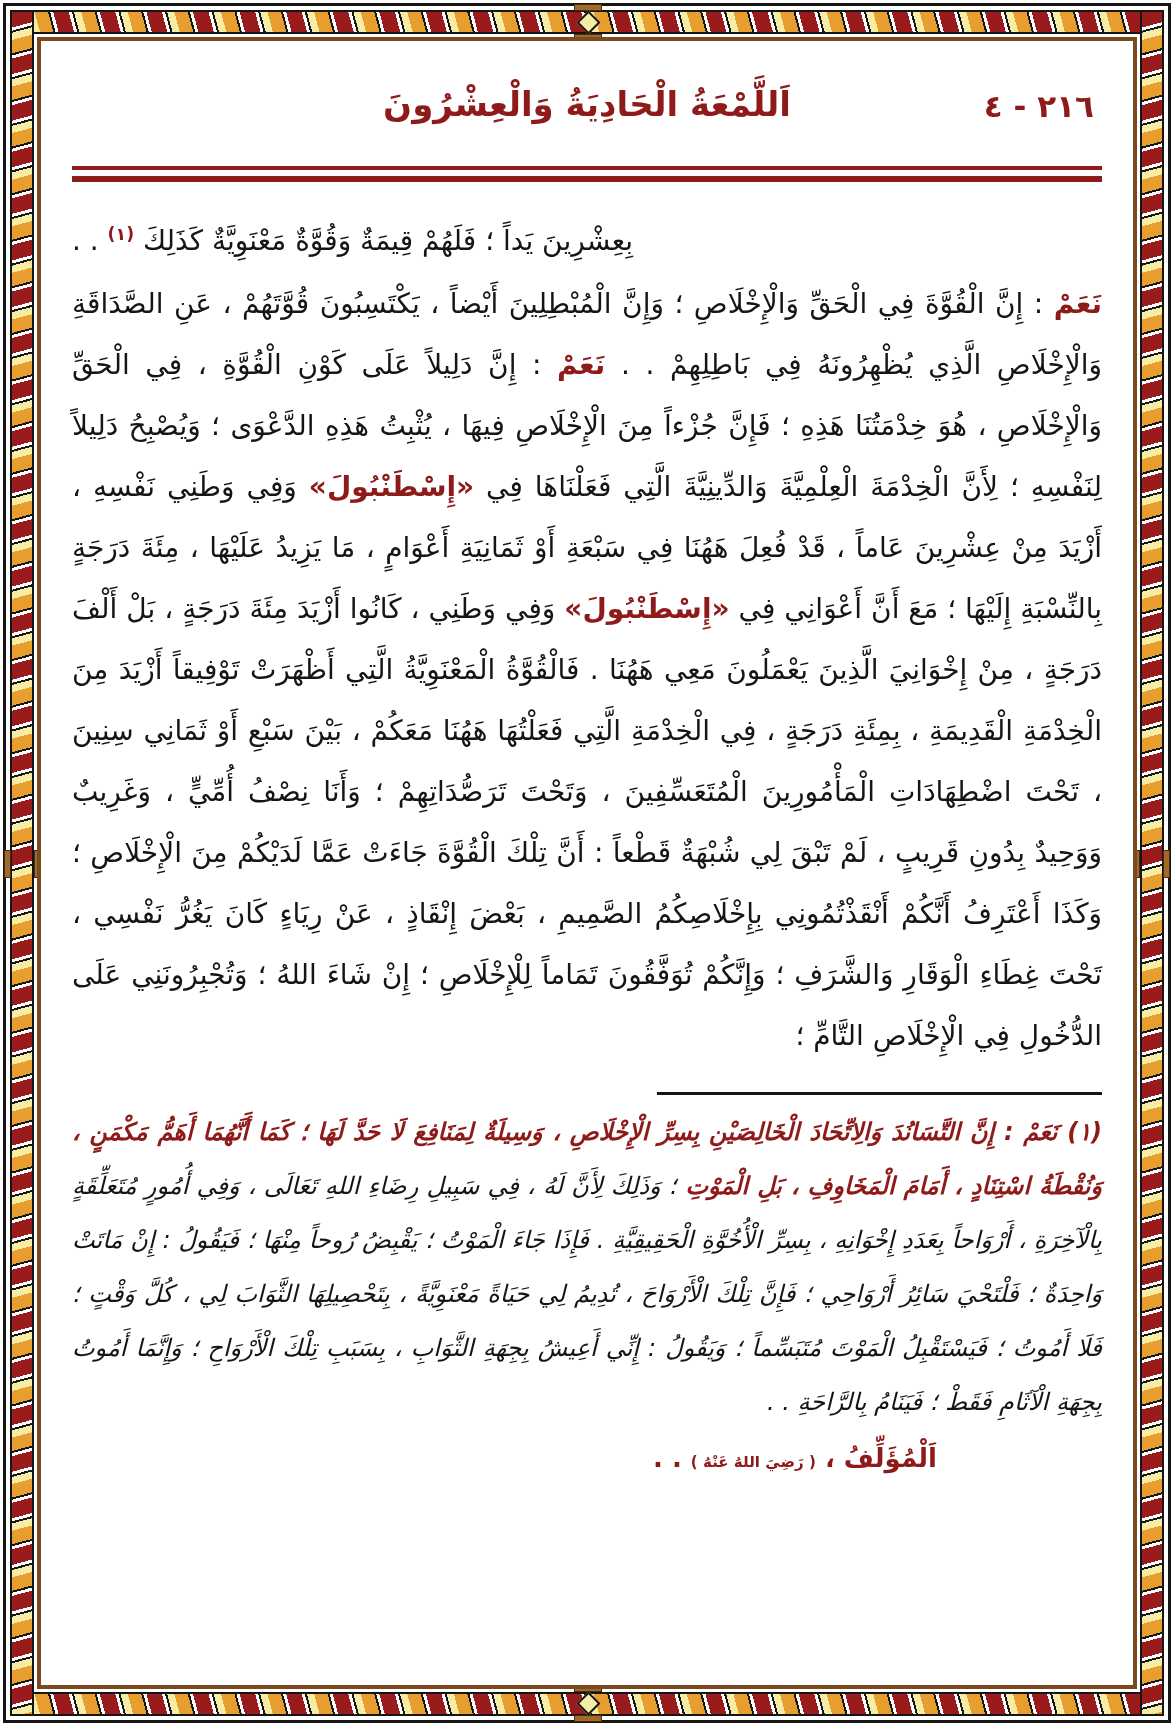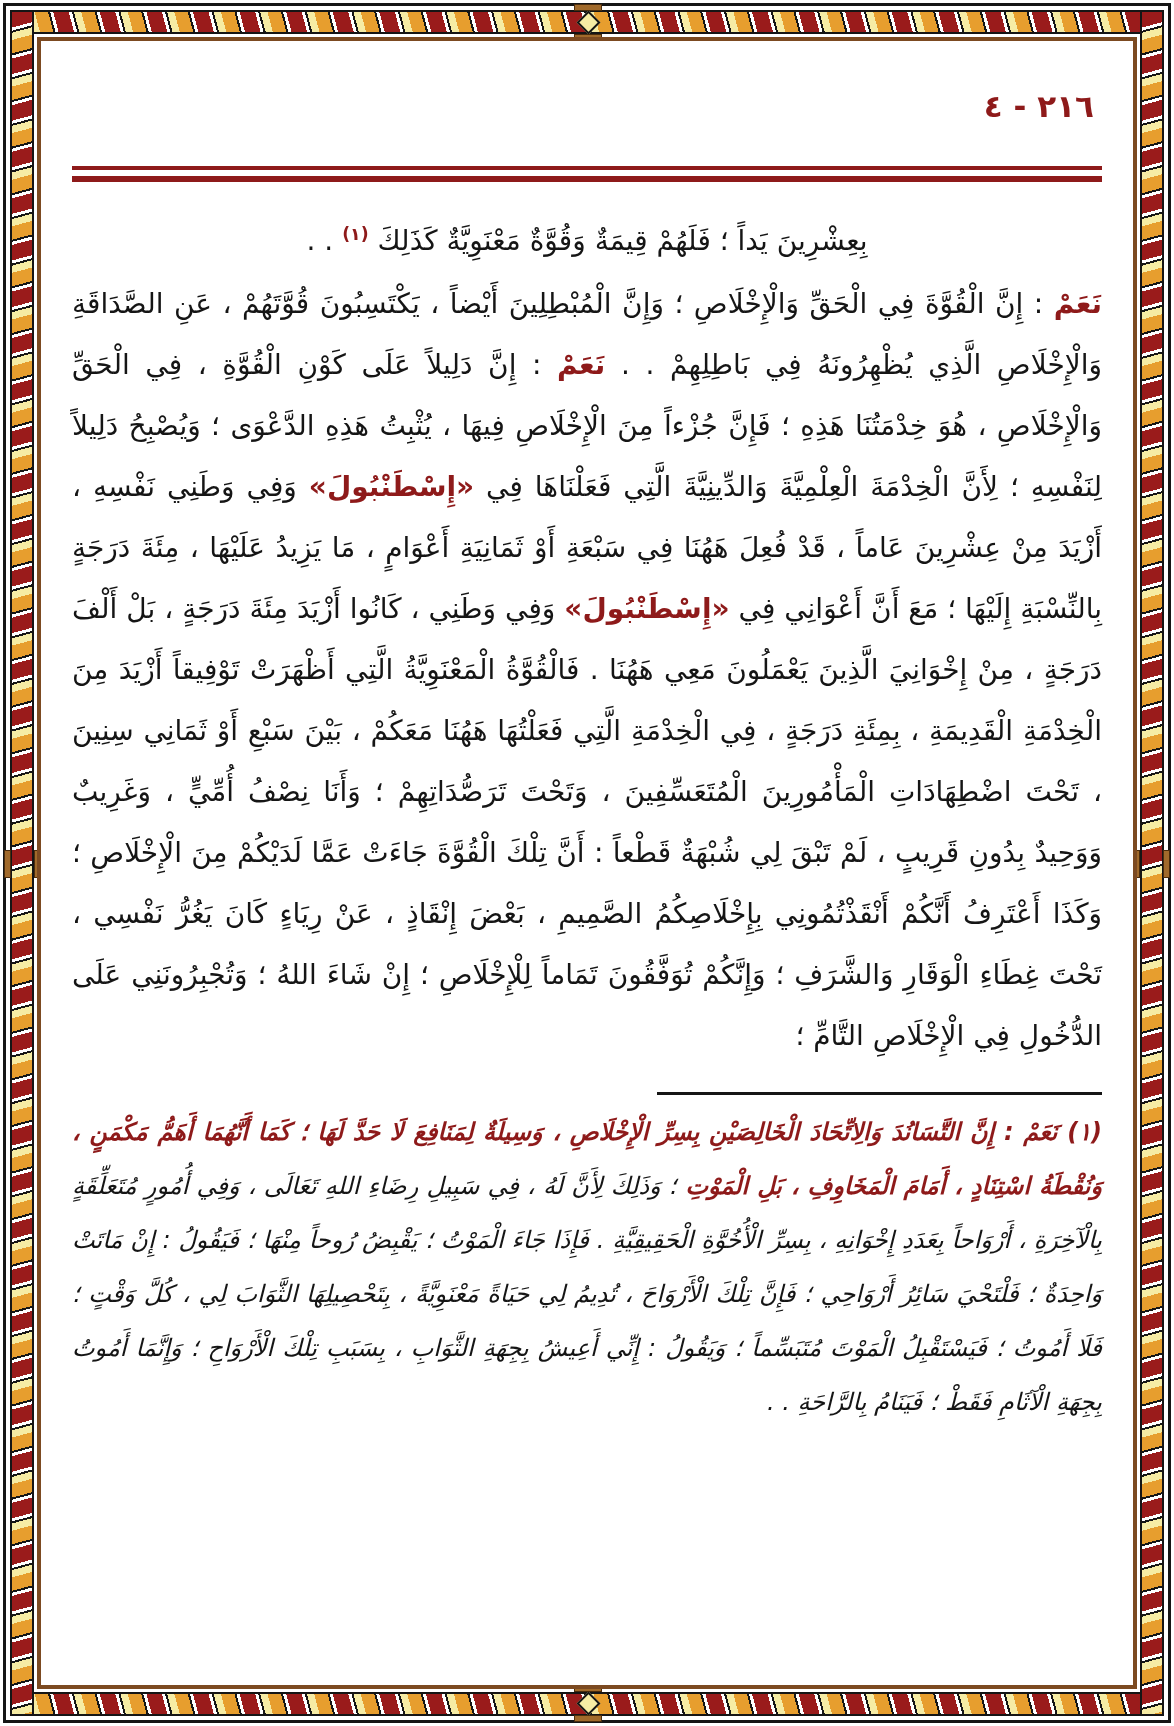--- a/index.html
+++ b/index.html
@@ -32,21 +32,21 @@
   .diamond.top{top:14px;} .diamond.bottom{bottom:14px;}
 
   
   .content{position:absolute;top:52px;left:72px;right:72px;bottom:42px;direction:rtl;}
   .header{position:relative;height:82px;margin-top:18px;}
   .page-number{position:absolute;right:8px;top:18px;color:#8E1A1A;font-weight:bold;font-size:31px;}
   .page-title{text-align:center;color:#8E1A1A;font-weight:bold;font-size:34px;padding-top:14px;}
   .double-rule{height:6px;border-top:4px solid #8E1A1A;border-bottom:6px solid #8E1A1A;margin-top:14px;}
 
   .body-text{color:#151515;font-size:28px;line-height:61px;}
-  .para1{margin-top:22px;text-align:center;}
+  .para1{margin-top:22px;text-align:left;}
   .para2{margin-top:2px;text-align:right;}
   .para3{margin-top:2px;text-align:justify;}
 
   .run.black{color:#151515;}
   .run.red-bold{color:#8E1A1A;font-weight:bold;}
   .run.red-sup{color:#8E1A1A;font-weight:bold;vertical-align:super;font-size:0.62em;}
   .run.red-seal{color:#8E1A1A;font-weight:bold;font-size:0.58em;}
 
   .footnote-sep{width:445px;border-top:3px solid #151515;margin-top:26px;}
   .footnote{margin-top:10px;font-size:24px;line-height:54px;text-align:justify;color:#151515;font-style:italic;}
@@ -71,24 +71,26 @@
   <div class="tab v l-out"></div>
   <div class="tab v l-in"></div>
   <div class="tab v r-out"></div>
   <div class="tab v r-in"></div>
   <div class="frame-inner"></div>
 
   <div class="content">
 
     <div class="header">
       <div class="page-number">٢١٦ - ٤</div>
+      <div class="page-title">اَللَّمْعَةُ الْحَادِيَةُ وَالْعِشْرُونَ</div>
     </div>
 
     <div class="double-rule"></div>
 
     <div class="body-text para1"><span class="run black">بِعِشْرِينَ يَداً ؛ فَلَهُمْ قِيمَةٌ وَقُوَّةٌ مَعْنَوِيَّةٌ كَذَلِكَ </span><span class="run red-sup">(١)</span><span class="run black"> . .</span></div>
     <div class="body-text para3"><span class="run red-bold">نَعَمْ</span><span class="run black"> : إِنَّ الْقُوَّةَ فِي الْحَقِّ وَالْإِخْلَاصِ ؛ وَإِنَّ الْمُبْطِلِينَ أَيْضاً ، يَكْتَسِبُونَ قُوَّتَهُمْ ، عَنِ الصَّدَاقَةِ وَالْإِخْلَاصِ الَّذِي يُظْهِرُونَهُ فِي بَاطِلِهِمْ . . </span><span class="run red-bold">نَعَمْ</span><span class="run black"> : إِنَّ دَلِيلاً عَلَى كَوْنِ الْقُوَّةِ ، فِي الْحَقِّ وَالْإِخْلَاصِ ، هُوَ خِدْمَتُنَا هَذِهِ ؛ فَإِنَّ جُزْءاً مِنَ الْإِخْلَاصِ فِيهَا ، يُثْبِتُ هَذِهِ الدَّعْوَى ؛ وَيُصْبِحُ دَلِيلاً لِنَفْسِهِ ؛ لِأَنَّ الْخِدْمَةَ الْعِلْمِيَّةَ وَالدِّينِيَّةَ الَّتِي فَعَلْنَاهَا فِي </span><span class="run red-bold">«إِسْطَنْبُولَ»</span><span class="run black"> وَفِي وَطَنِي نَفْسِهِ ، أَزْيَدَ مِنْ عِشْرِينَ عَاماً ، قَدْ فُعِلَ هَهُنَا فِي سَبْعَةِ أَوْ ثَمَانِيَةِ أَعْوَامٍ ، مَا يَزِيدُ عَلَيْهَا ، مِئَةَ دَرَجَةٍ بِالنِّسْبَةِ إِلَيْهَا ؛ مَعَ أَنَّ أَعْوَانِي فِي </span><span class="run red-bold">«إِسْطَنْبُولَ»</span><span class="run black"> وَفِي وَطَنِي ، كَانُوا أَزْيَدَ مِئَةَ دَرَجَةٍ ، بَلْ أَلْفَ دَرَجَةٍ ، مِنْ إِخْوَانِيَ الَّذِينَ يَعْمَلُونَ مَعِي هَهُنَا . فَالْقُوَّةُ الْمَعْنَوِيَّةُ الَّتِي أَظْهَرَتْ تَوْفِيقاً أَزْيَدَ مِنَ الْخِدْمَةِ الْقَدِيمَةِ ، بِمِئَةِ دَرَجَةٍ ، فِي الْخِدْمَةِ الَّتِي فَعَلْتُهَا هَهُنَا مَعَكُمْ ، بَيْنَ سَبْعِ أَوْ ثَمَانِي سِنِينَ ، تَحْتَ اضْطِهَادَاتِ الْمَأْمُورِينَ الْمُتَعَسِّفِينَ ، وَتَحْتَ تَرَصُّدَاتِهِمْ ؛ وَأَنَا نِصْفُ أُمِّيٍّ ، وَغَرِيبٌ وَوَحِيدٌ بِدُونِ قَرِيبٍ ، لَمْ تَبْقَ لِي شُبْهَةٌ قَطْعاً : أَنَّ تِلْكَ الْقُوَّةَ جَاءَتْ عَمَّا لَدَيْكُمْ مِنَ الْإِخْلَاصِ ؛ وَكَذَا أَعْتَرِفُ أَنَّكُمْ أَنْقَذْتُمُونِي بِإِخْلَاصِكُمُ الصَّمِيمِ ، بَعْضَ إِنْقَاذٍ ، عَنْ رِيَاءٍ كَانَ يَغُرُّ نَفْسِي ، تَحْتَ غِطَاءِ الْوَقَارِ وَالشَّرَفِ ؛ وَإِنَّكُمْ تُوَفَّقُونَ تَمَاماً لِلْإِخْلَاصِ ؛ إِنْ شَاءَ اللهُ ؛ وَتُجْبِرُونَنِي عَلَى الدُّخُولِ فِي الْإِخْلَاصِ التَّامِّ ؛</span></div>
 
     <div class="footnote-sep"></div>
     <div class="footnote"><span class="run red-bold">(١) نَعَمْ : إِنَّ التَّسَانُدَ وَالِاتِّحَادَ الْخَالِصَيْنِ بِسِرِّ الْإِخْلَاصِ ، وَسِيلَةٌ لِمَنَافِعَ لَا حَدَّ لَهَا ؛ كَمَا أَنَّهُمَا أَهَمُّ مَكْمَنٍ ، وَنُقْطَةُ اسْتِنَادٍ ، أَمَامَ الْمَخَاوِفِ ، بَلِ الْمَوْتِ </span><span class="run black">؛ وَذَلِكَ لِأَنَّ لَهُ ، فِي سَبِيلِ رِضَاءِ اللهِ تَعَالَى ، وَفِي أُمُورٍ مُتَعَلِّقَةٍ بِالْآخِرَةِ ، أَرْوَاحاً بِعَدَدِ إِخْوَانِهِ ، بِسِرِّ الْأُخُوَّةِ الْحَقِيقِيَّةِ . فَإِذَا جَاءَ الْمَوْتُ ؛ يَقْبِضُ رُوحاً مِنْهَا ؛ فَيَقُولُ : إِنْ مَاتَتْ وَاحِدَةٌ ؛ فَلْتَحْيَ سَائِرُ أَرْوَاحِي ؛ فَإِنَّ تِلْكَ الْأَرْوَاحَ ، تُدِيمُ لِي حَيَاةً مَعْنَوِيَّةً ، بِتَحْصِيلِهَا الثَّوَابَ لِي ، كُلَّ وَقْتٍ ؛ فَلَا أَمُوتُ ؛ فَيَسْتَقْبِلُ الْمَوْتَ مُتَبَسِّماً ؛ وَيَقُولُ : إِنِّي أَعِيشُ بِجِهَةِ الثَّوَابِ ، بِسَبَبِ تِلْكَ الْأَرْوَاحِ ؛ وَإِنَّمَا أَمُوتُ بِجِهَةِ الْآثَامِ فَقَطْ ؛ فَيَنَامُ بِالرَّاحَةِ . .</span></div>
+    <div class="signature"><span class="run red-bold">اَلْمُؤَلِّفُ ، </span><span class="run red-seal">( رَضِيَ اللهُ عَنْهُ )</span><span class="run red-bold"> . .</span></div>
 
   </div>
 </div>
 
 </body></html>

